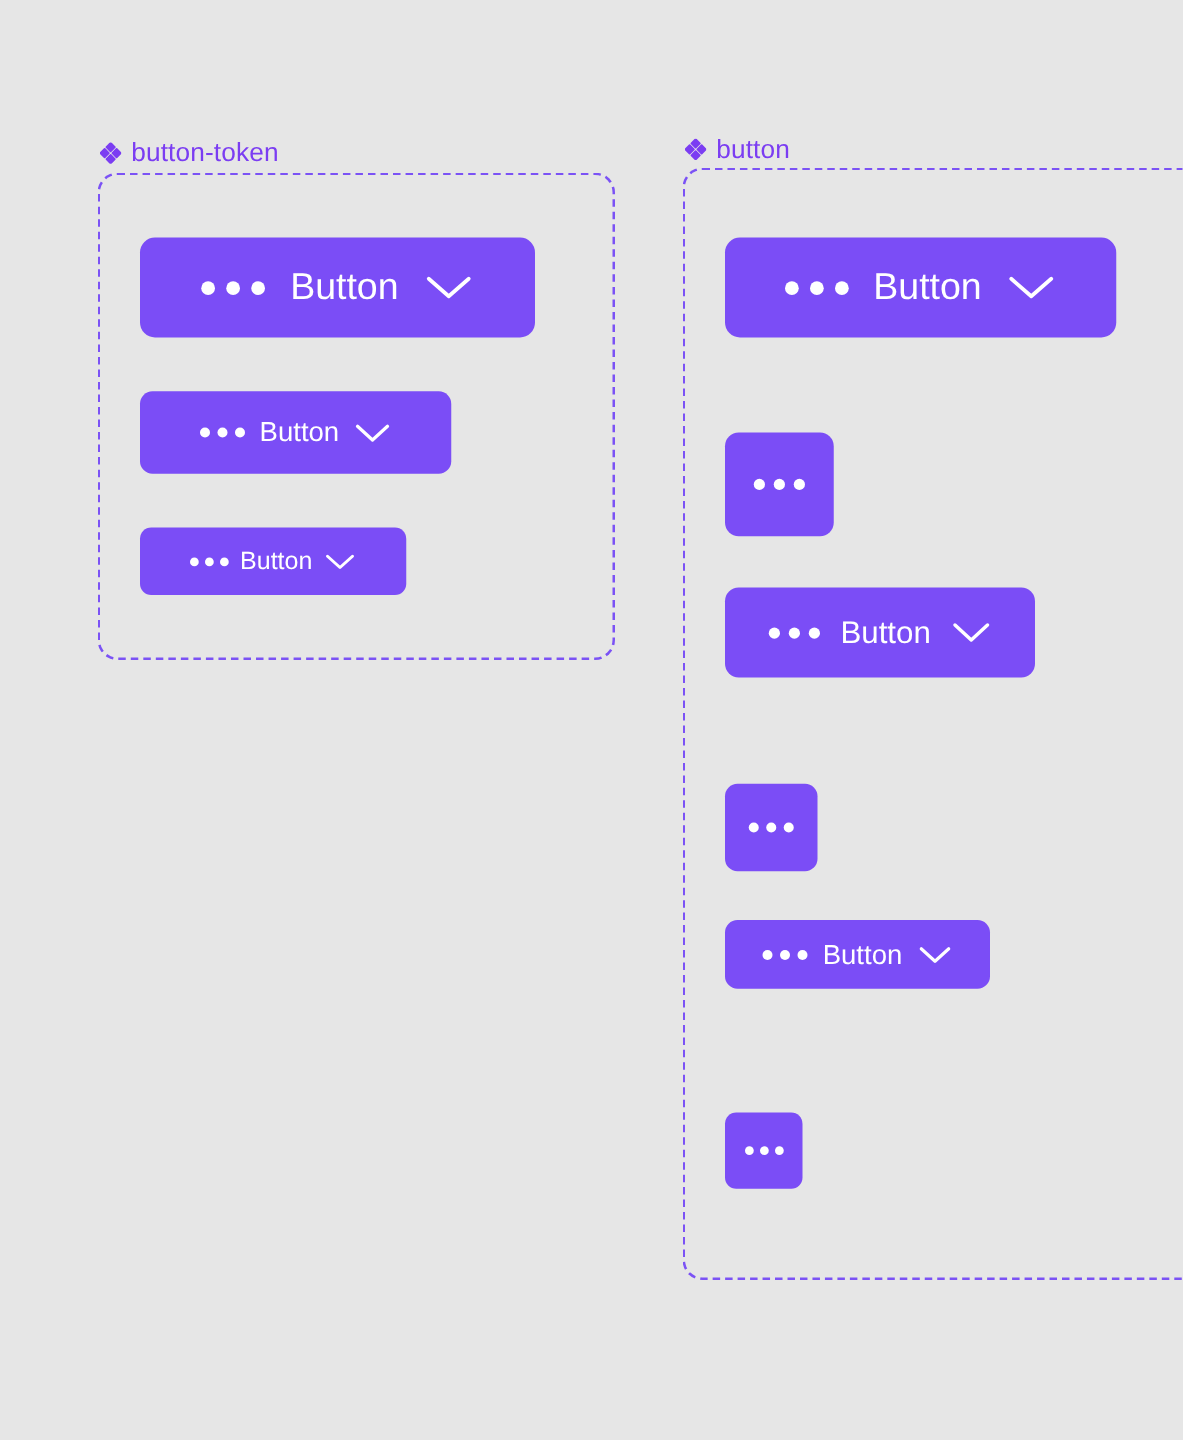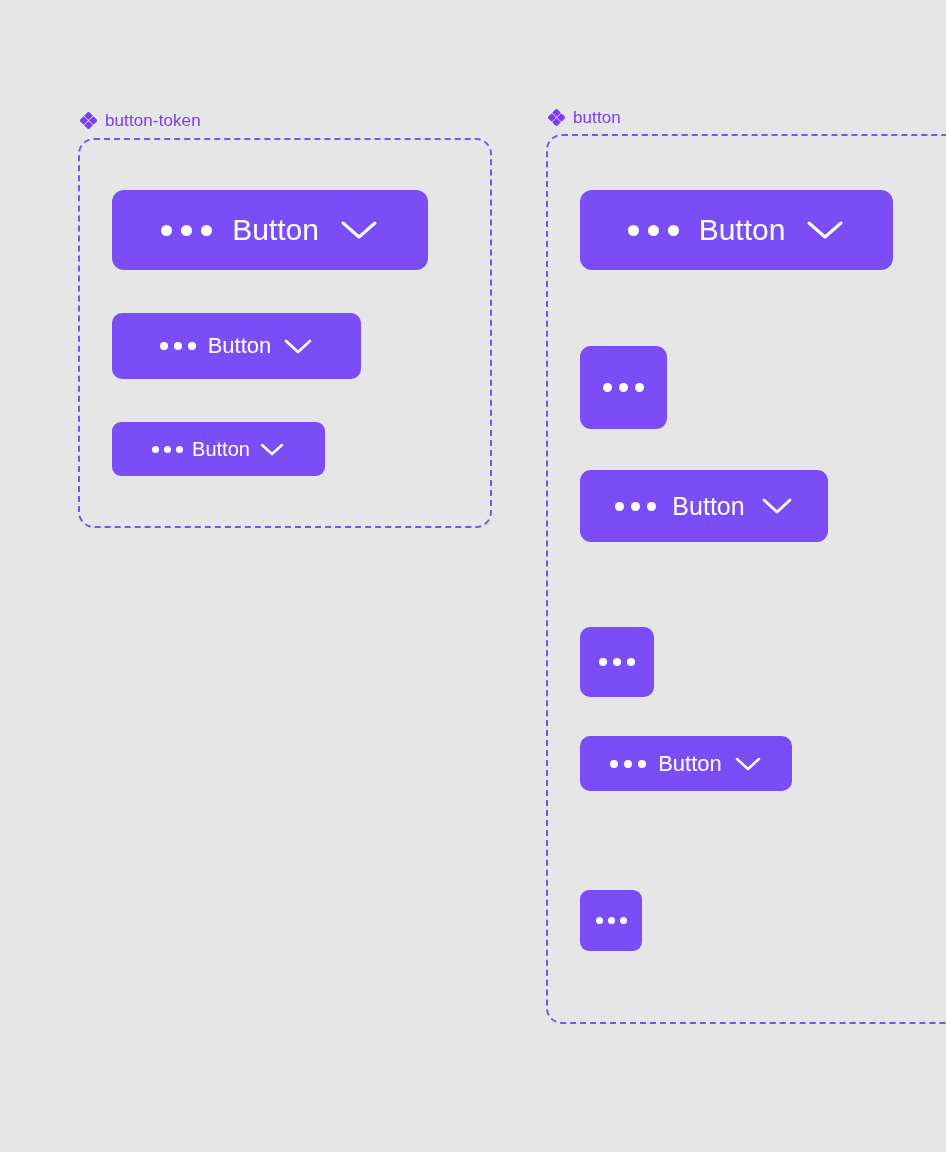--- a/index.html
+++ b/index.html
@@ -28,21 +28,21 @@
     border: 2px dashed #7b52f5;
     border-radius: 16px;
     background: transparent;
   }
   .frame-label {
     position: absolute;
     display: flex;
     align-items: center;
     gap: 8px;
     color: #7b3df2;
-    font-size: 17px;
+    font-size: 21px;
     line-height: 1;
     white-space: nowrap;
     user-select: none;
   }
   .frame-label .label-text {
     letter-spacing: 0.1px;
   }
 
   
   .component-icon {

